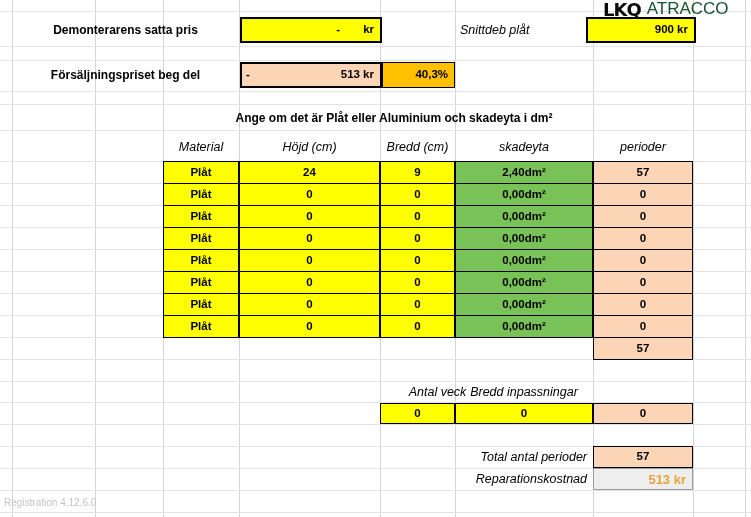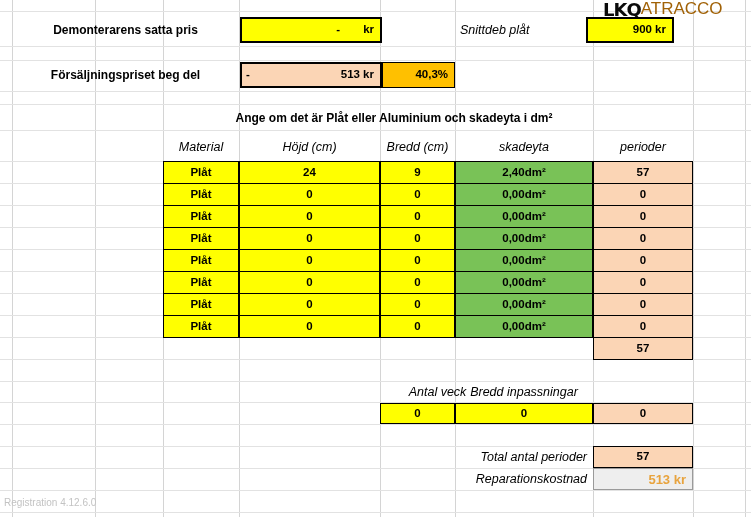--- a/index.html
+++ b/index.html
@@ -87,21 +87,22 @@
     font-family: "DejaVu Sans", sans-serif;
     font-size: 18px;
     font-weight: bold;
     color: #0a0a0a;
     letter-spacing: -1px;
   }
   #logo .atracco {
     font-family: "Liberation Sans", sans-serif;
     font-size: 17px;
     font-weight: normal;
-    color: #a16207;
+    color: #14532d;
+    margin-left: 6px;
     letter-spacing: 0px;
   }
 
   
   #registration {
     position: absolute;
     left: 4px;
     top: 497px;
     font-size: 10px;
     color: #c3c3c3;
@@ -154,21 +155,21 @@
 
 <div class="cell c-center t-lbl" style="left:12px; top:18px; width:227px; height:24px;">Demonterarens satta pris</div>
 
 <div class="cell f-yellow b-thick" style="left:240px; top:17px; width:142px; height:26px;">
   <div class="cell c-right pad-r t-val" style="left:0; top:0; right:34px; height:100%;">-</div>
   <div class="cell c-right pad-r t-val" style="right:0; top:0; width:34px; height:100%;">kr</div>
 </div>
 
 <div class="cell c-left pad-l t-hdr" style="left:456px; top:18px; width:135px; height:24px;">Snittdeb plåt</div>
 
-<div class="cell c-right pad-r f-yellow b-thick t-val" style="left:586px; top:17px; width:88px; height:26px;padding-left:32px;">900 kr</div>
+<div class="cell c-right pad-r f-yellow b-thick t-val" style="left:586px; top:17px; width:110px; height:26px;padding-left:32px;">900 kr</div>
 
 <div class="cell c-center t-lbl" style="left:12px; top:63px; width:227px; height:24px;text-align:right;">Försäljningspriset beg del</div>
 
 <div class="cell f-peach b-thick" style="left:240px; top:62px; width:142px; height:26px;">
   <div class="cell c-left pad-l t-val" style="left:0; top:0; width:40px; height:100%;">-</div>
   <div class="cell c-right pad-r t-val" style="right:0; top:0; left:40px; height:100%;">513 kr</div>
 </div>
 
 <div class="cell c-right pad-r f-orange b-thin t-val" style="left:382px; top:62px; width:73px; height:26px;">40,3%</div>
 

